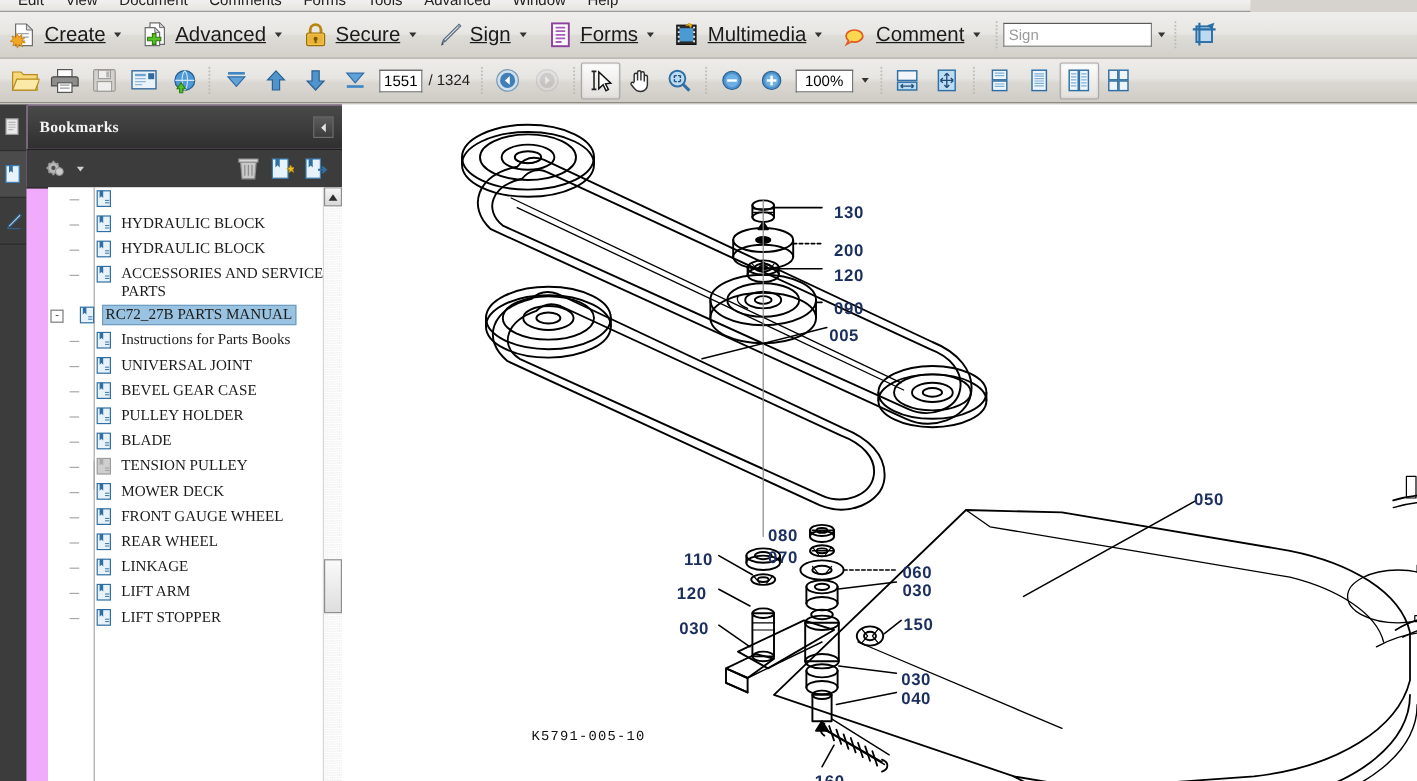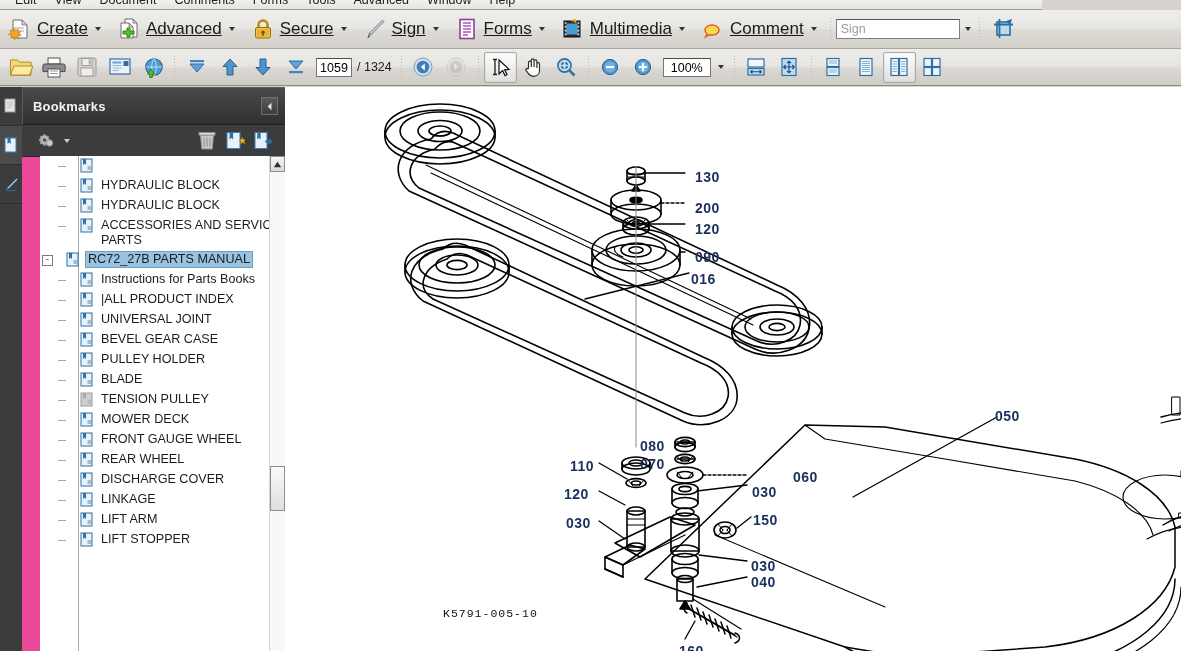--- a/index.html
+++ b/index.html
@@ -91,21 +91,22 @@
   }
   .vtab{
     width:22px;height:38px;display:flex;align-items:center;justify-content:center;
     border-bottom:1px solid #2c2c2c;
   }
   .vtab.active{background:#4b4b4b;}
 
   
   .bmpanel{
     position:absolute;left:22px;top:87px;width:263px;height:564px;
-    background:#ec4899;
+    background:#f0abfc;
+    font-family:Liberation Serif, serif;
   }
   .bmhead{
     position:relative;height:36px;
     background:linear-gradient(#4a4a4a,#2f2f2f);
     border-top:1px solid #5e5e5e;border-left:1px solid #5a5a5a;
     border-bottom:1px solid #1f1f1f;
     display:flex;align-items:center;
   }
   .bmhead .title{
     color:#f3f3f3;font-size:13px;font-weight:bold;margin-left:10px;letter-spacing:.2px;
@@ -376,21 +377,21 @@
         <path d="M11 18 l7-7.5 h-4 v-8.5 h-6 v8.5 h-4z" fill="#4f93cf" stroke="#2a628f" stroke-width="1"></path>
       </svg>
     </div>
     <div class="tb2btn">
       <svg width="22" height="20" viewBox="0 0 22 20">
         <path d="M4 4 h14 l-7 8z" fill="#5ea2d8" stroke="#2e6ea8" stroke-width="1"></path>
         <rect x="4" y="14" width="14" height="2.2" fill="#3e86c4"></rect>
       </svg>
     </div>
 
-    <div class="pagebox" style="margin-left:4px;">1059</div>
+    <div class="pagebox" style="margin-left:4px;">1551</div>
     <div class="pagetot">/ 1324</div>
 
     <div class="gripper"></div>
 
     <div class="tb2btn">
       <svg width="22" height="22" viewBox="0 0 22 22">
         <circle cx="11" cy="11" r="9" fill="#cfe0ef" stroke="#7b9cb6" stroke-width="1"></circle>
         <circle cx="11" cy="11" r="6.3" fill="#3f7fb5"></circle>
         <path d="M12.8 7.4 L8.8 11 l4 3.6z" fill="#fff"></path>
       </svg>
@@ -635,31 +636,20 @@
           </div>
           <div class="bmrow">
             <div class="tw" style="flex: 0 0 40px; width: 40px;">
               <div class="treestub" style="left: 18px;"></div>
             </div>
             <span class="bicon"><svg width="14" height="15" viewBox="0 0 14 15">
                 <rect x="1" y="1" width="11" height="13" fill="#e8f2fb" stroke="#2f6fa3" stroke-width="1"></rect>
                 <path d="M3 1 v6 l1.5-1.4 1.5 1.4 V1z" fill="#2f6fa3"></path>
                 <path d="M7.5 9h3.5M7.5 11h3.5" stroke="#2f6fa3" stroke-width=".8"></path>
               </svg></span>
-            <span class="bmlabel">|ALL PRODUCT INDEX</span>
-          </div>
-          <div class="bmrow">
-            <div class="tw" style="flex: 0 0 40px; width: 40px;">
-              <div class="treestub" style="left: 18px;"></div>
-            </div>
-            <span class="bicon"><svg width="14" height="15" viewBox="0 0 14 15">
-                <rect x="1" y="1" width="11" height="13" fill="#e8f2fb" stroke="#2f6fa3" stroke-width="1"></rect>
-                <path d="M3 1 v6 l1.5-1.4 1.5 1.4 V1z" fill="#2f6fa3"></path>
-                <path d="M7.5 9h3.5M7.5 11h3.5" stroke="#2f6fa3" stroke-width=".8"></path>
-              </svg></span>
             <span class="bmlabel">UNIVERSAL JOINT</span>
           </div>
           <div class="bmrow">
             <div class="tw" style="flex: 0 0 40px; width: 40px;">
               <div class="treestub" style="left: 18px;"></div>
             </div>
             <span class="bicon"><svg width="14" height="15" viewBox="0 0 14 15">
                 <rect x="1" y="1" width="11" height="13" fill="#e8f2fb" stroke="#2f6fa3" stroke-width="1"></rect>
                 <path d="M3 1 v6 l1.5-1.4 1.5 1.4 V1z" fill="#2f6fa3"></path>
                 <path d="M7.5 9h3.5M7.5 11h3.5" stroke="#2f6fa3" stroke-width=".8"></path>
@@ -724,31 +714,20 @@
           <div class="bmrow">
             <div class="tw" style="flex: 0 0 40px; width: 40px;">
               <div class="treestub" style="left: 18px;"></div>
             </div>
             <span class="bicon"><svg width="14" height="15" viewBox="0 0 14 15">
                 <rect x="1" y="1" width="11" height="13" fill="#e8f2fb" stroke="#2f6fa3" stroke-width="1"></rect>
                 <path d="M3 1 v6 l1.5-1.4 1.5 1.4 V1z" fill="#2f6fa3"></path>
                 <path d="M7.5 9h3.5M7.5 11h3.5" stroke="#2f6fa3" stroke-width=".8"></path>
               </svg></span>
             <span class="bmlabel">REAR WHEEL</span>
-          </div>
-          <div class="bmrow">
-            <div class="tw" style="flex: 0 0 40px; width: 40px;">
-              <div class="treestub" style="left: 18px;"></div>
-            </div>
-            <span class="bicon"><svg width="14" height="15" viewBox="0 0 14 15">
-                <rect x="1" y="1" width="11" height="13" fill="#e8f2fb" stroke="#2f6fa3" stroke-width="1"></rect>
-                <path d="M3 1 v6 l1.5-1.4 1.5 1.4 V1z" fill="#2f6fa3"></path>
-                <path d="M7.5 9h3.5M7.5 11h3.5" stroke="#2f6fa3" stroke-width=".8"></path>
-              </svg></span>
-            <span class="bmlabel">DISCHARGE COVER</span>
           </div>
           <div class="bmrow">
             <div class="tw" style="flex: 0 0 40px; width: 40px;">
               <div class="treestub" style="left: 18px;"></div>
             </div>
             <span class="bicon"><svg width="14" height="15" viewBox="0 0 14 15">
                 <rect x="1" y="1" width="11" height="13" fill="#e8f2fb" stroke="#2f6fa3" stroke-width="1"></rect>
                 <path d="M3 1 v6 l1.5-1.4 1.5 1.4 V1z" fill="#2f6fa3"></path>
                 <path d="M7.5 9h3.5M7.5 11h3.5" stroke="#2f6fa3" stroke-width=".8"></path>
               </svg></span>
@@ -992,26 +971,26 @@
       </g>
 
       <text class="drawcode" x="158" y="530" font-family="Liberation Mono, monospace" font-size="12" letter-spacing="1.6" fill="#111">K5791-005-10</text>
     </svg>
 
     <div id="callouts">
         <div class="pn" style="left: 410px; top: 82px;">130</div>
         <div class="pn" style="left: 410px; top: 113px;">200</div>
         <div class="pn" style="left: 410px; top: 134px;">120</div>
         <div class="pn" style="left: 410px; top: 162px;">090</div>
-        <div class="pn" style="left: 406px; top: 184px;">016</div>
+        <div class="pn" style="left: 406px; top: 184px;">005</div>
         <div class="pn" style="left: 710px; top: 321px;">050</div>
         <div class="pn" style="left: 355px; top: 351px;">080</div>
         <div class="pn" style="left: 355px; top: 369px;">070</div>
         <div class="pn" style="left: 285px; top: 371px;">110</div>
-        <div class="pn" style="left: 467px; top: 382px; margin-left: 41px;">060</div>
+        <div class="pn" style="left: 467px; top: 382px;">060</div>
         <div class="pn" style="left: 467px; top: 397px;">030</div>
         <div class="pn" style="left: 279px; top: 399px;">120</div>
         <div class="pn" style="left: 468px; top: 425px;">150</div>
         <div class="pn" style="left: 281px; top: 428px;">030</div>
         <div class="pn" style="left: 466px; top: 471px;">030</div>
         <div class="pn" style="left: 466px; top: 487px;">040</div>
         <div class="pn" style="left: 394px; top: 556px;">160</div>
       </div>
   </div>
 

